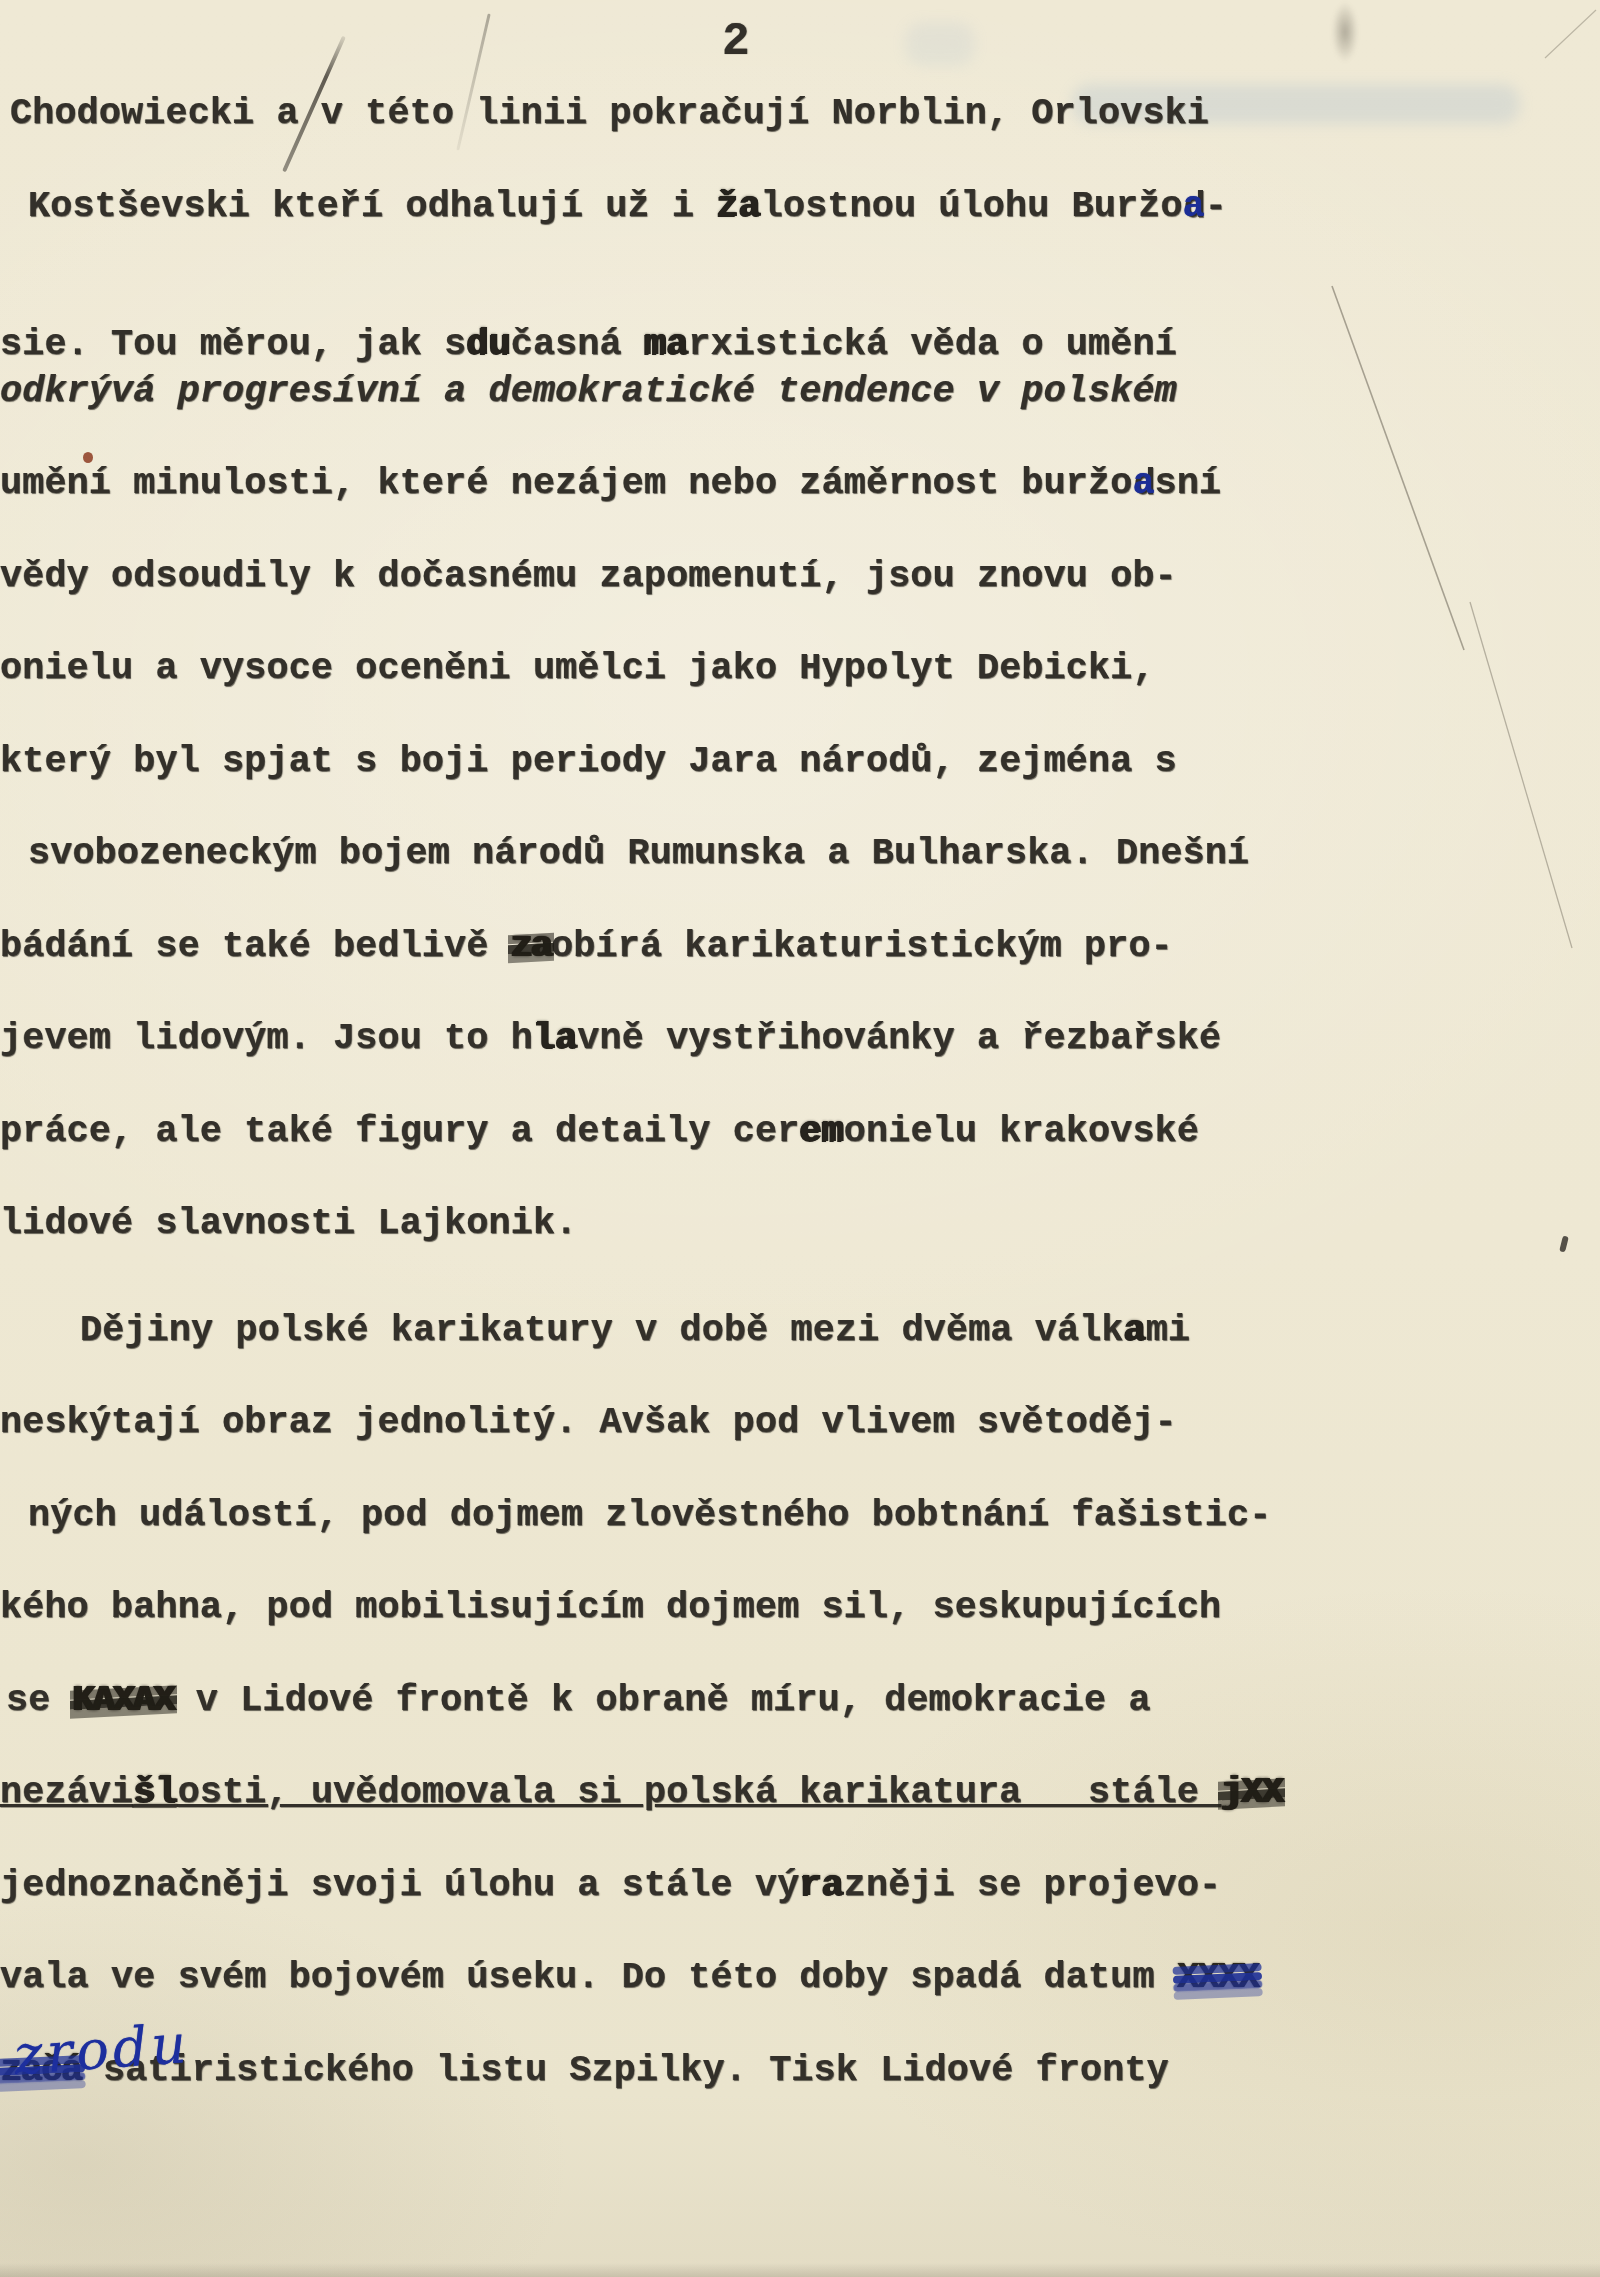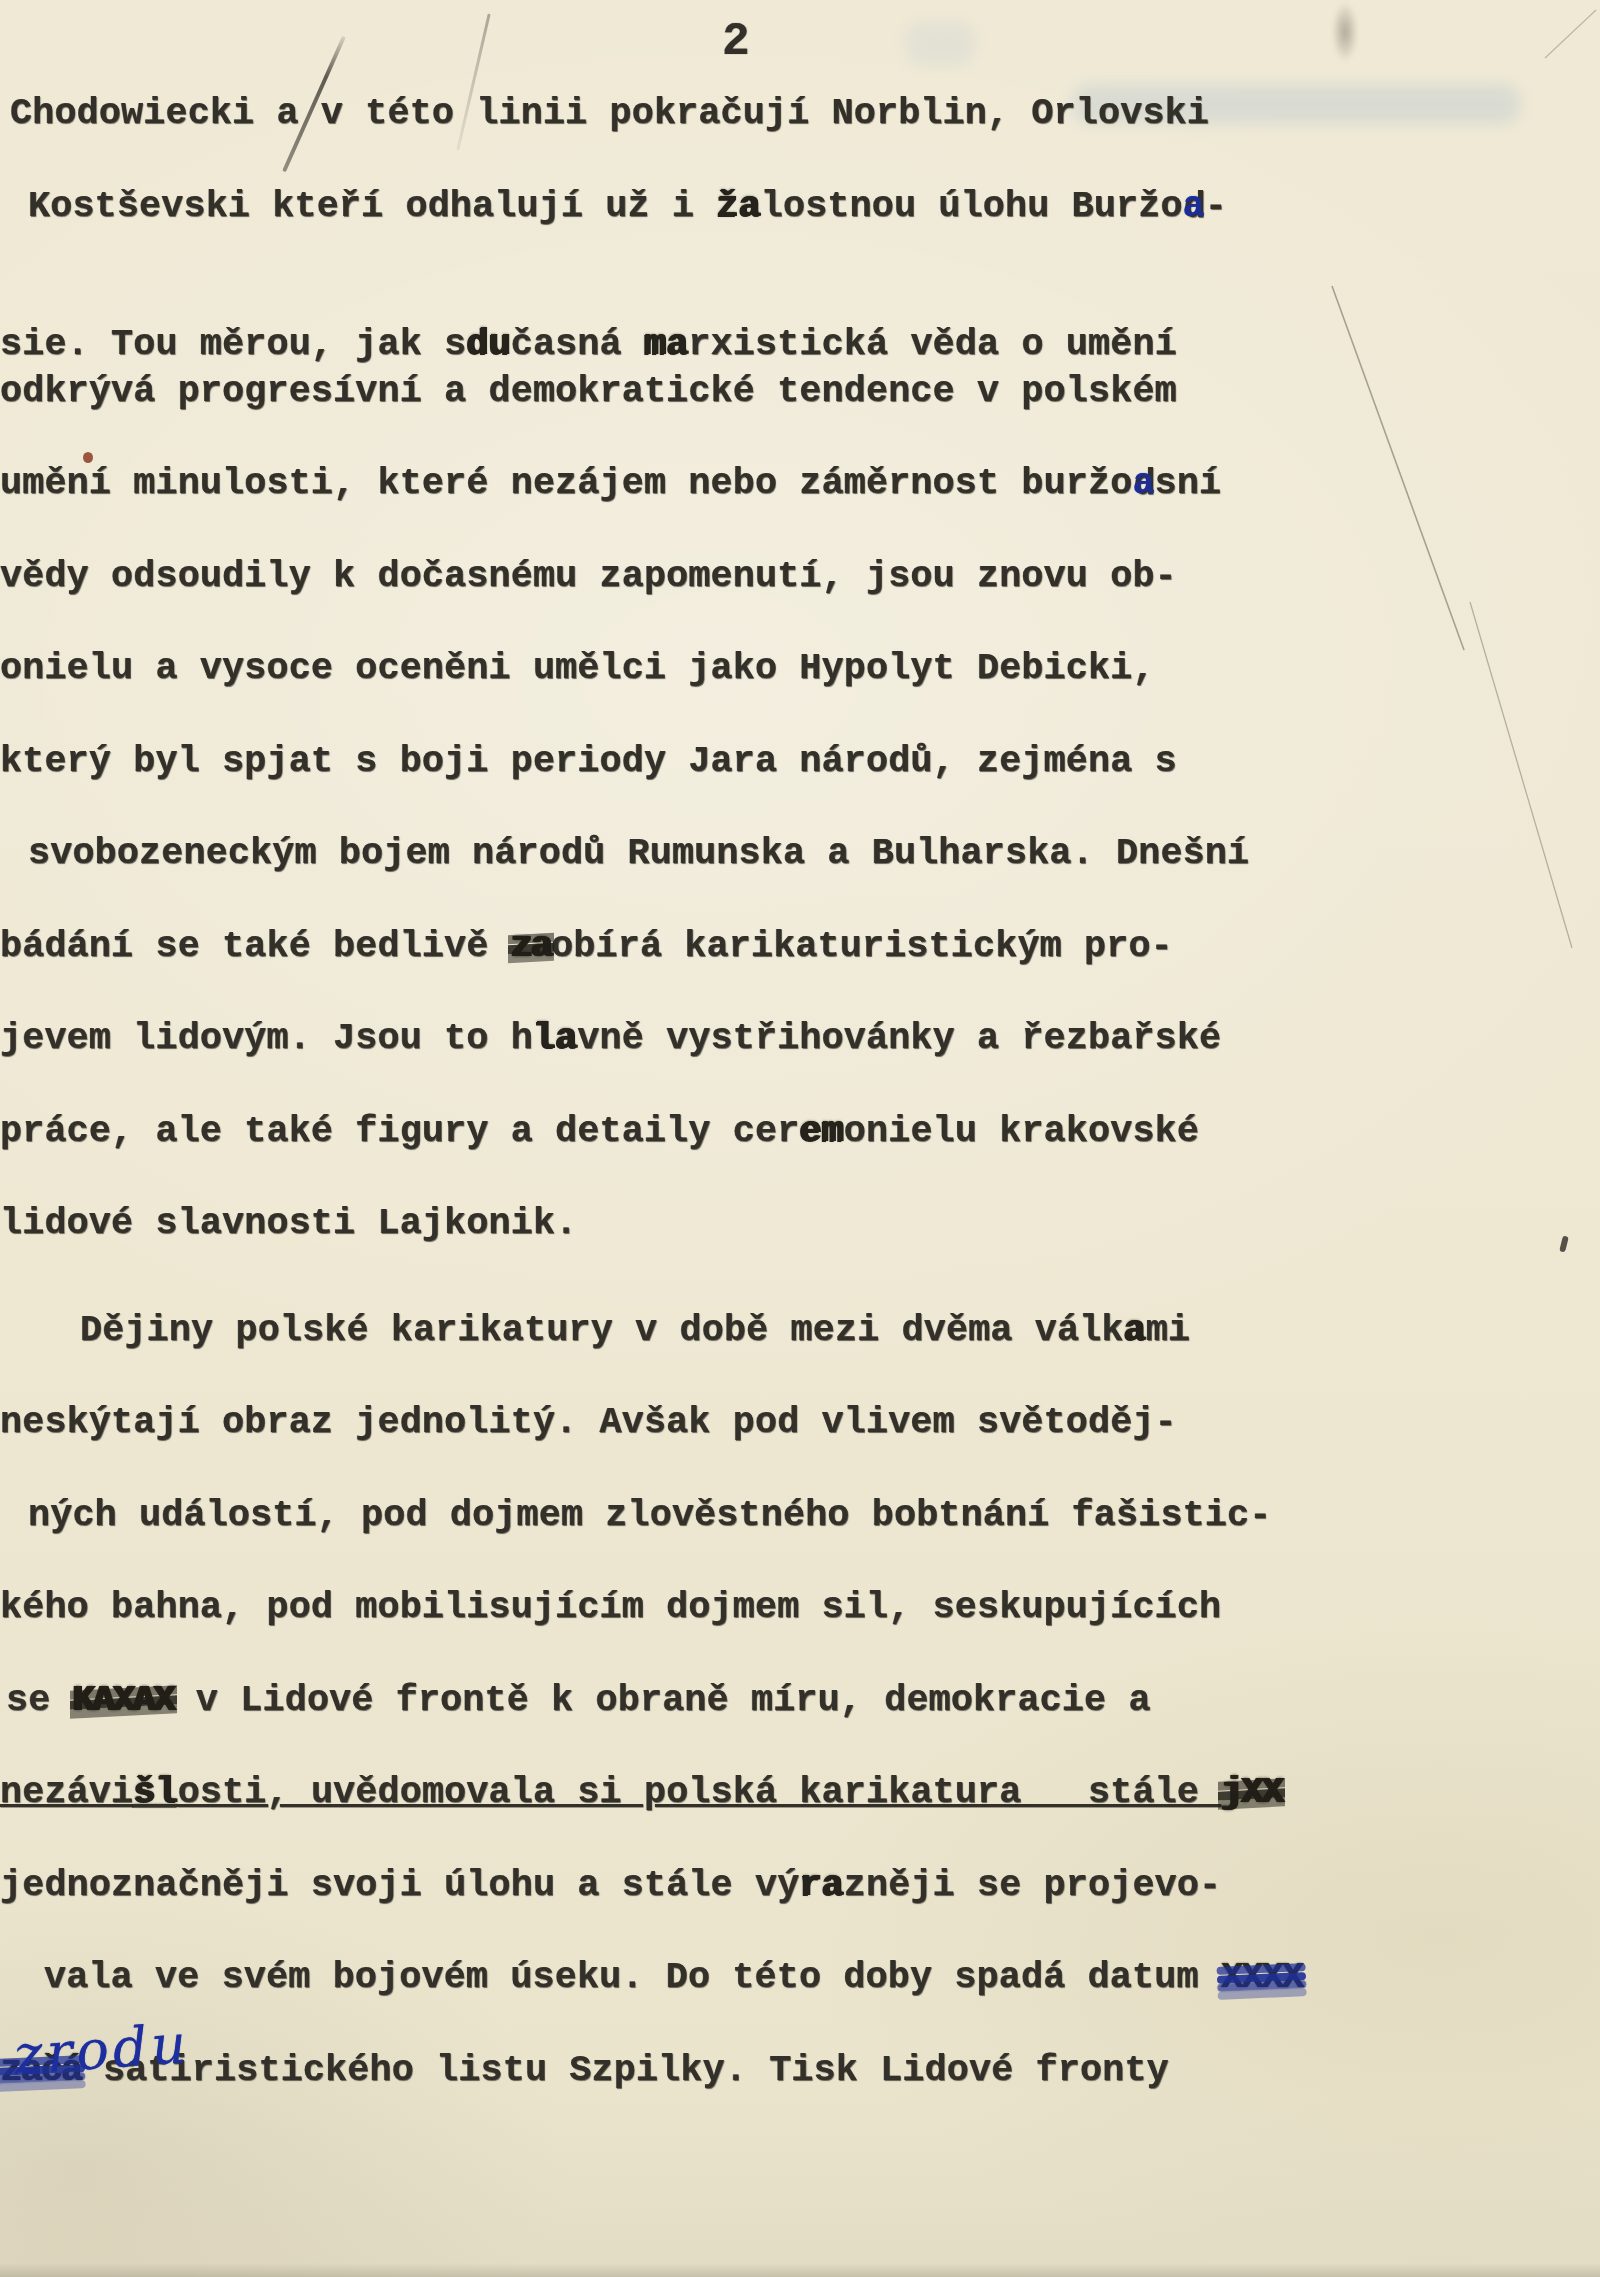--- a/index.html
+++ b/index.html
@@ -89,38 +89,38 @@
 
   <div class="ghost ghost-1"></div>
   <div class="ghost ghost-2"></div>
 
   <div class="page-num">2</div>
 
   <div id="lines">
       <div class="line" style="top: 95px; left: 10px;"><span class="seg-n">Chodowiecki a v této linii pokračují Norblin, Orlovski</span></div>
       <div class="line" style="top: 187.5px; left: 28px;"><span class="seg-n">Kostševski kteří odhalují už i </span><span class="seg-ov">ža</span><span class="seg-n">lostnou úlohu Buržo</span><span class="seg-bo" data-under="d">a</span><span class="seg-n">-</span></div>
       <div class="line" style="top: 280px; left: 0px; margin-top: 46px;"><span class="seg-n">sie. Tou měrou, jak s</span><span class="seg-ov">du</span><span class="seg-n">časná </span><span class="seg-ov">ma</span><span class="seg-n">rxistická věda o umění</span></div>
-      <div class="line" style="top: 372.5px; left: 0px;"><span class="seg-n">odkrývá progresívní a demokratické tendence v polském</span></div>
+      <div class="line" style="top: 372.5px; left: 0px; font-style: italic;"><span class="seg-n">odkrývá progresívní a demokratické tendence v polském</span></div>
       <div class="line" style="top: 465px; left: 0px;"><span class="seg-n">umění minulosti, které nezájem nebo záměrnost buržo</span><span class="seg-bo" data-under="d">a</span><span class="seg-n">sní</span></div>
       <div class="line" style="top: 557.5px; left: 0px;"><span class="seg-n">vědy odsoudily k dočasnému zapomenutí, jsou znovu ob-</span></div>
       <div class="line" style="top: 650px; left: 0px;"><span class="seg-n">onielu a vysoce oceněni umělci jako Hypolyt Debicki,</span></div>
       <div class="line" style="top: 742.5px; left: 0px;"><span class="seg-n">který byl spjat s boji periody Jara národů, zejména s</span></div>
       <div class="line" style="top: 835px; left: 0px; padding-left: 28px;"><span class="seg-n">svobozeneckým bojem národů Rumunska a Bulharska. Dnešní</span></div>
       <div class="line" style="top: 927.5px; left: 0px;"><span class="seg-n">bádání se také bedlivě </span><span class="seg-xx">za</span><span class="seg-n">obírá karikaturistickým pro-</span></div>
       <div class="line" style="top: 1020px; left: 0px;"><span class="seg-n">jevem lidovým. Jsou to h</span><span class="seg-ov">la</span><span class="seg-n">vně vystřihovánky a řezbařské</span></div>
       <div class="line" style="top: 1112.5px; left: 0px;"><span class="seg-n">práce, ale také figury a detaily cer</span><span class="seg-ov">em</span><span class="seg-n">onielu krakovské</span></div>
       <div class="line" style="top: 1205px; left: 0px;"><span class="seg-n">lidové slavnosti Lajkonik.</span></div>
       <div class="line" style="top: 1311.5px; left: 80px;"><span class="seg-n">Dějiny polské karikatury v době mezi dvěma válk</span><span class="seg-ov">a</span><span class="seg-n">mi</span></div>
       <div class="line" style="top: 1404px; left: 0px; text-align: right;"><span class="seg-n">neskýtají obraz jednolitý. Avšak pod vlivem světoděj-</span></div>
       <div class="line" style="top: 1496.5px; left: 0px; padding-left: 28px;"><span class="seg-n">ných událostí, pod dojmem zlověstného bobtnání fašistic-</span></div>
       <div class="line" style="top: 1589px; left: 0px;"><span class="seg-n">kého bahna, pod mobilisujícím dojmem sil, seskupujících</span></div>
       <div class="line" style="top: 1681.5px; left: 6px;"><span class="seg-n">se </span><span class="seg-xx">KAXAX</span><span class="seg-n"> v Lidové frontě k obraně míru, demokracie a</span></div>
       <div class="line" style="top: 1774px; left: 0px; text-decoration: underline;"><span class="seg-n">nezávi</span><span class="seg-ov">šl</span><span class="seg-n">osti, uvědomovala si polská karikatura   stále </span><span class="seg-xx">jXX</span></div>
       <div class="line" style="top: 1866.5px; left: 0px;"><span class="seg-n">jednoznačněji svoji úlohu a stále vý</span><span class="seg-ov">ra</span><span class="seg-n">zněji se projevo-</span></div>
-      <div class="line" style="top: 1959px; left: 0px; padding-left: 44px;"><span class="seg-n">vala ve svém bojovém úseku. Do této doby spadá datum </span><span class="seg-bx">XXXX</span></div>
+      <div class="line" style="top: 1959px; left: 0px;"><span class="seg-n">vala ve svém bojovém úseku. Do této doby spadá datum </span><span class="seg-bx">XXXX</span></div>
       <div class="line" style="top: 2051.5px; left: 0px;"><span class="seg-bx">začá</span><span class="seg-n"> satiristického listu Szpilky. Tisk Lidové fronty</span></div>
     </div>
 
   <div class="hw-note">zrodu</div>
 
   <div class="pencil pencil-1"></div>
   <div class="pencil pencil-2"></div>
   <div class="smudge"></div>
   <div class="ink-dot"></div>
   <div class="stray-tick"></div>

